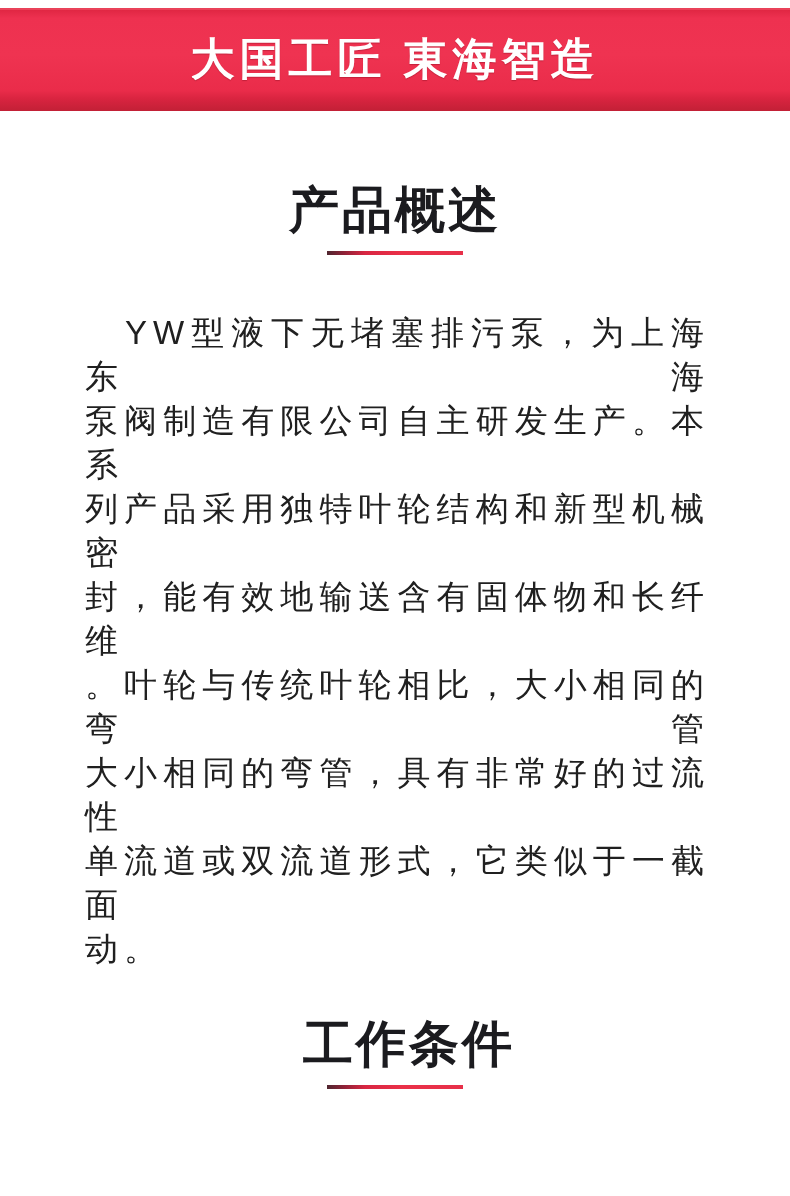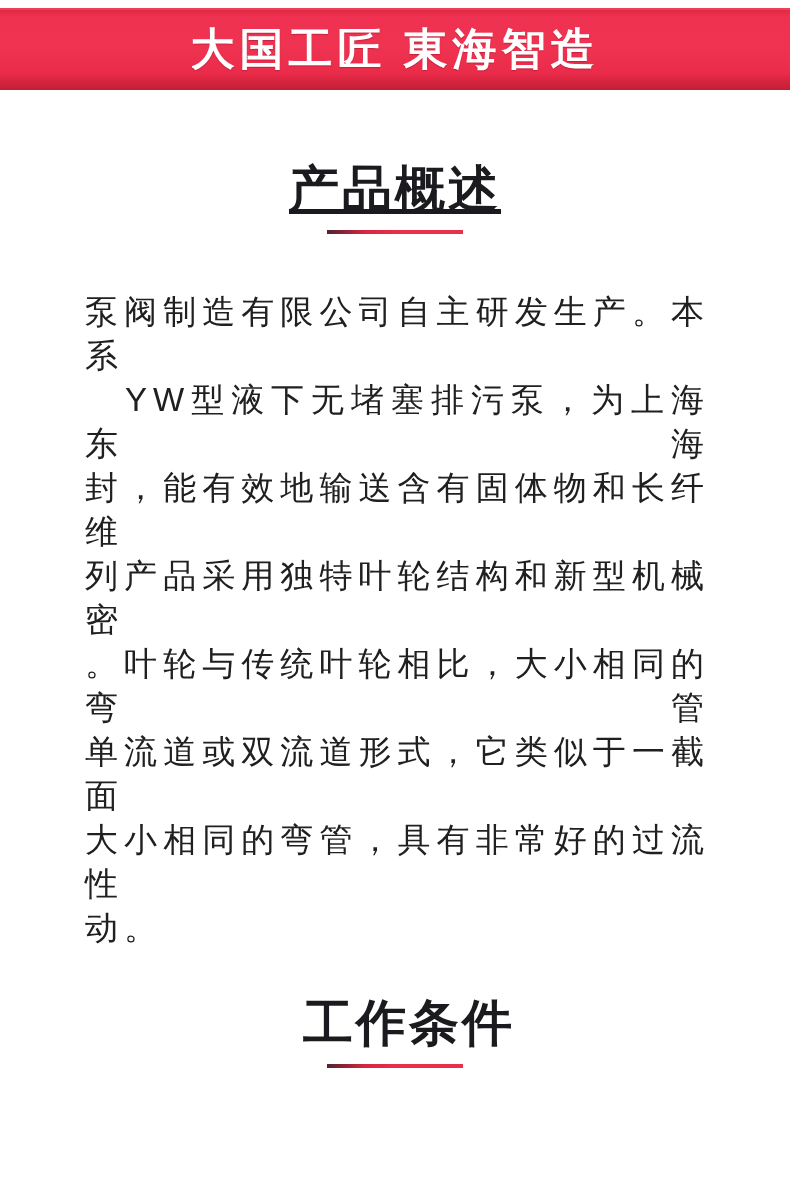--- a/index.html
+++ b/index.html
@@ -11,21 +11,21 @@
     width: 790px;
     min-height: 1196px;
     font-family: "Liberation Sans", sans-serif;
     color: #1f1f1f;
     overflow: hidden;
   }
 
   
   .banner {
     margin-top: 8px;
-    height: 82px;
+    height: 103px;
     background: linear-gradient(180deg,
       #dd2440 0%,
       #ee3150 10%,
       #ef3351 45%,
       #ea2c4a 80%,
       #d92440 88%,
       #c22036 100%);
     box-shadow: inset 0 2px 0 rgba(255,120,135,0.35);
     display: flex;
     align-items: center;
@@ -43,21 +43,21 @@
   
   .sec-title {
     margin: 0;
     text-align: center;
     font-size: 50px;
     line-height: 58px;
     font-weight: bold;
     color: #1b1b1f;
     letter-spacing: 3px;
   }
-  .sec-title.first { margin-top: 70px; text-decoration: underline; }
+  .sec-title.first { margin-top: 70px; }
   .sec-title.second { margin-top: 44px; padding-left: 28px; }
   .sec-underline {
     width: 136px;
     height: 4px;
     margin: 12px auto 0 auto;
     background: linear-gradient(90deg,
       #4f2630 0%,
       #8c2236 12%,
       #d82642 28%,
       #ea3048 55%,
@@ -88,27 +88,27 @@
 
 <header class="banner">
   <div class="banner-title">大国工匠 東海智造</div>
 </header>
 
 <section>
   <h1 class="sec-title first">产品概述</h1>
   <div class="sec-underline"></div>
 
   <div class="paragraph">
+    <div class="pline indent">YW型液下无堵塞排污泵，为上海东海</div>
     <div class="pline">泵阀制造有限公司自主研发生产。本系</div>
-    <div class="pline indent">YW型液下无堵塞排污泵，为上海东海</div>
+    <div class="pline">列产品采用独特叶轮结构和新型机械密</div>
     <div class="pline">封，能有效地输送含有固体物和长纤维</div>
-    <div class="pline">列产品采用独特叶轮结构和新型机械密</div>
     <div class="pline">。叶轮与传统叶轮相比，大小相同的弯管</div>
+    <div class="pline">大小相同的弯管，具有非常好的过流性</div>
     <div class="pline">单流道或双流道形式，它类似于一截面</div>
-    <div class="pline">大小相同的弯管，具有非常好的过流性</div>
     <div class="pline last">动。</div>
   </div>
 </section>
 
 <section>
   <h1 class="sec-title second">工作条件</h1>
   <div class="sec-underline"></div>
 
 </section>
 

